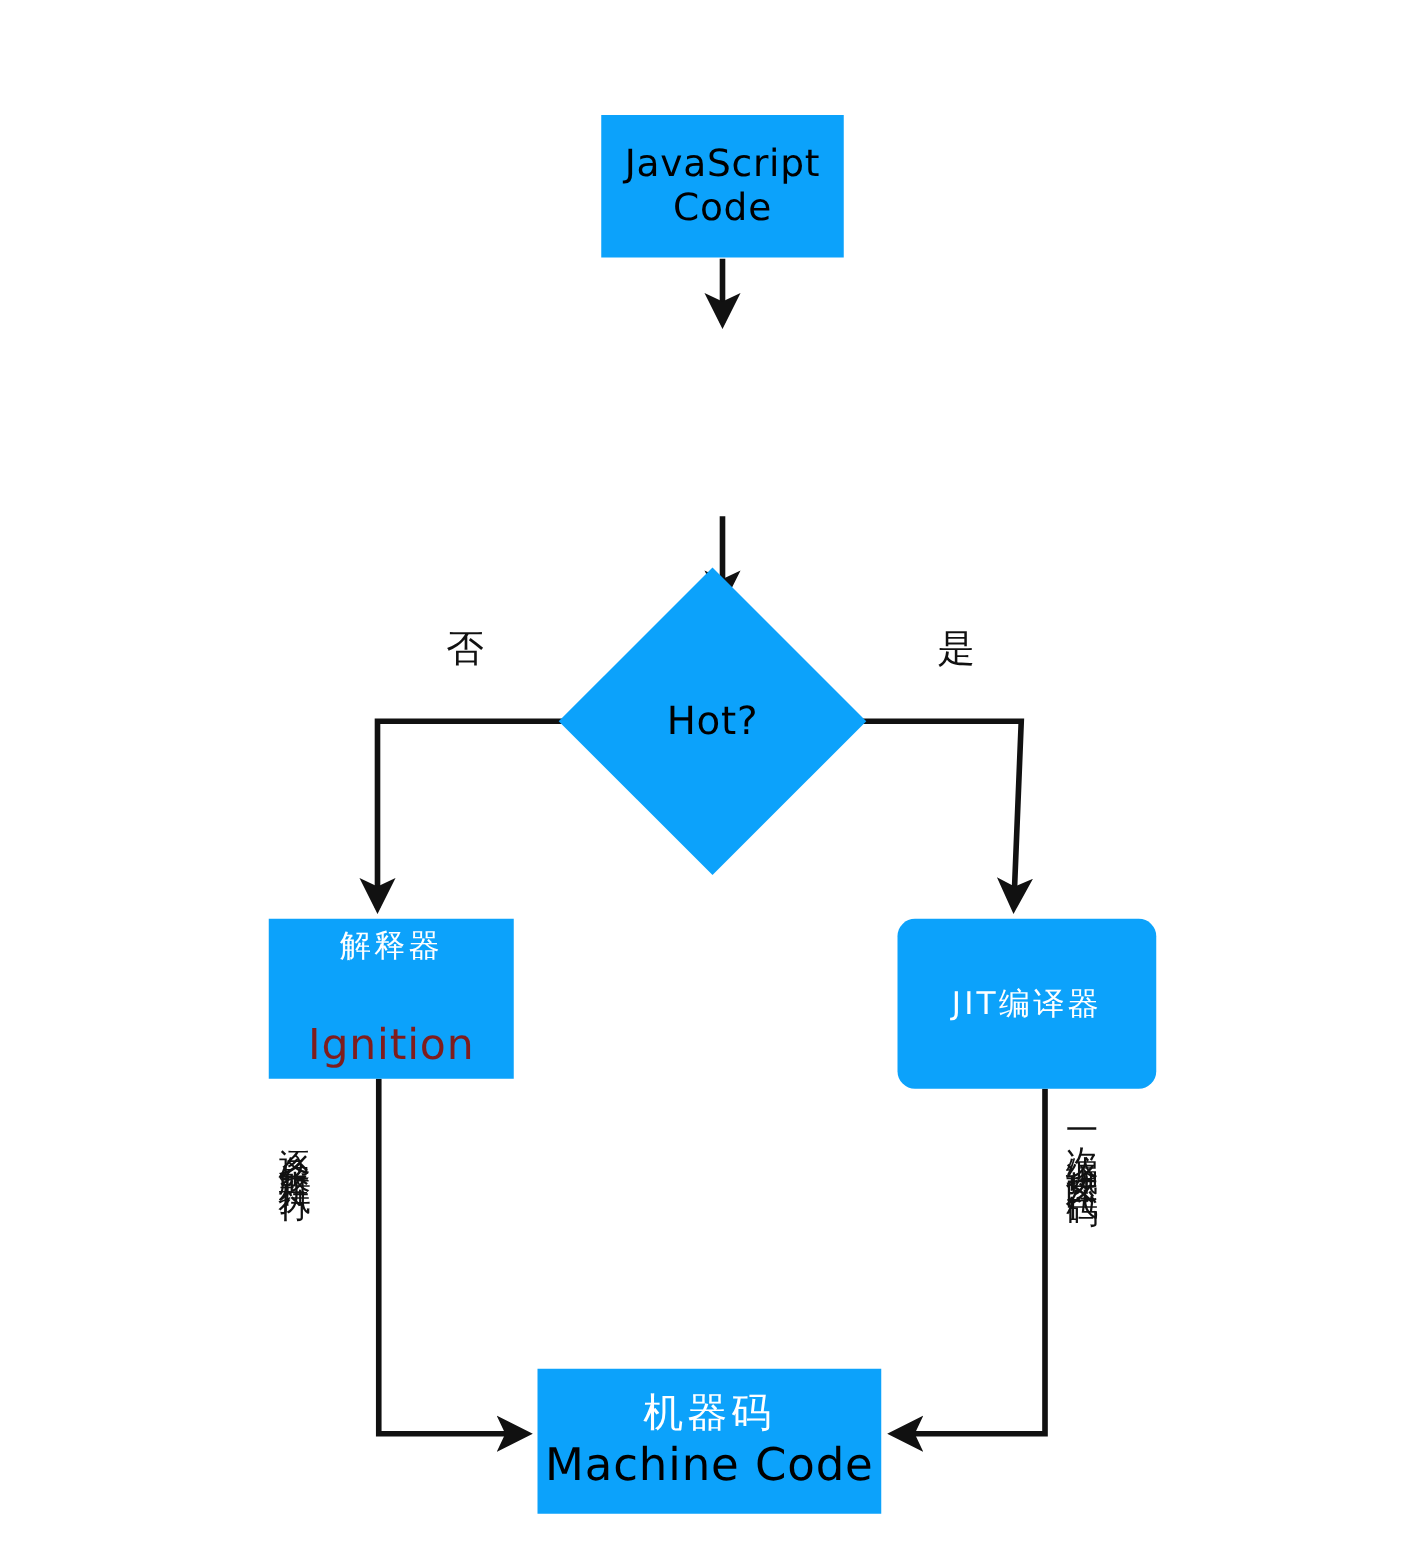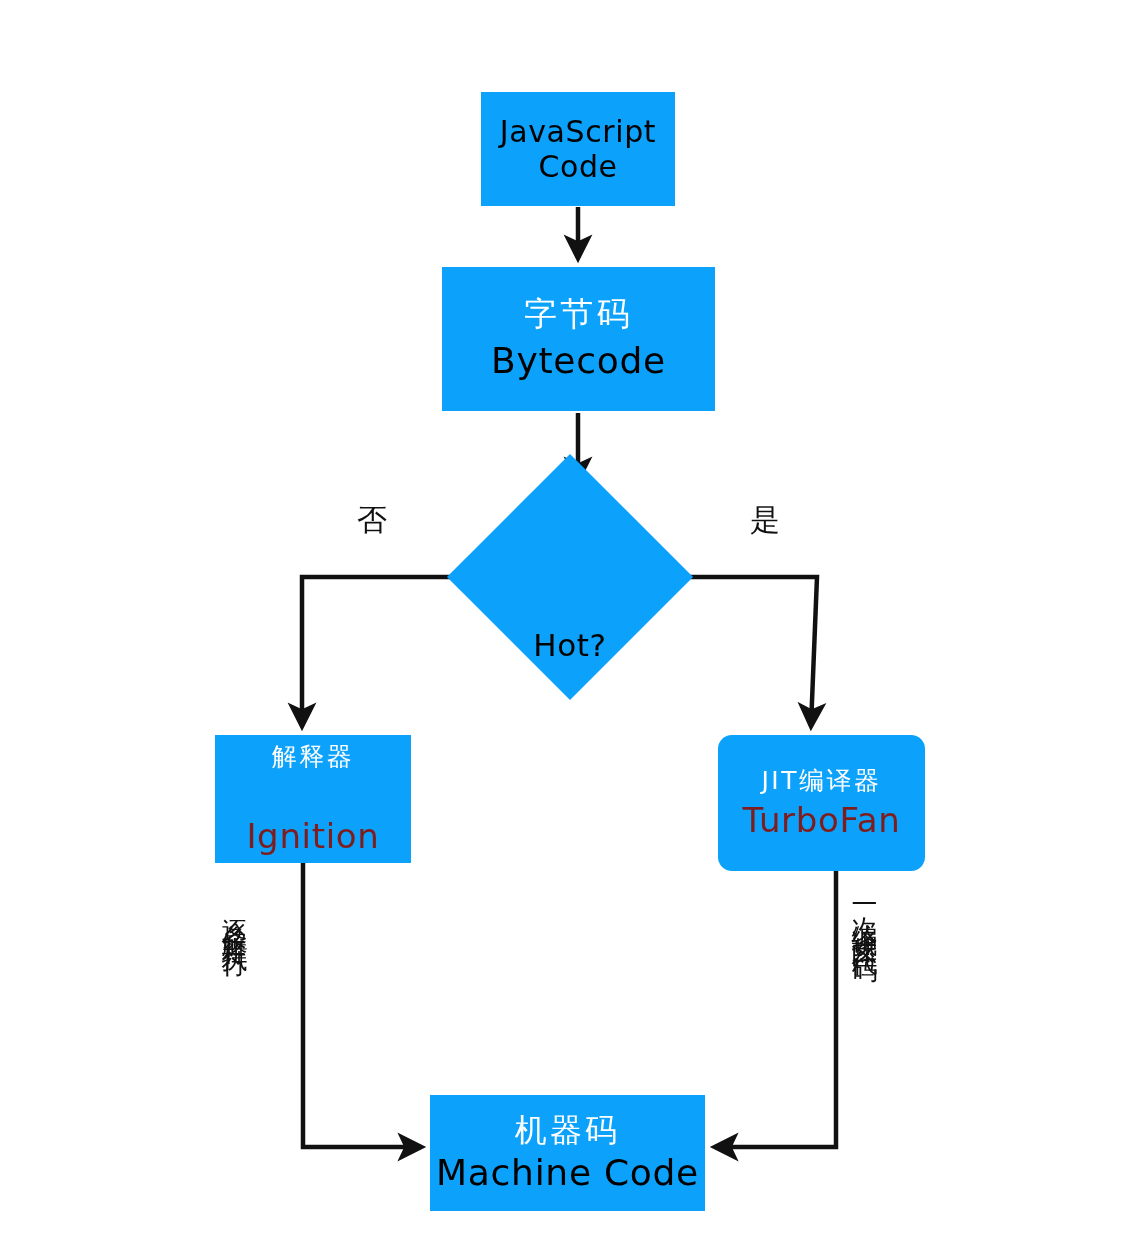--- a/index.html
+++ b/index.html
@@ -67,21 +67,20 @@
     left: 442px; top: 267px;
     width: 273px; height: 144px;
   }
   #node-bytecode .cn { font-size: 33px; }
   #node-bytecode .en { font-size: 36px; margin-top: 6px; }
 
   #node-decision {
     left: 483px; top: 490px;
     width: 174px; height: 174px;
     background: transparent;
-    justify-content: flex-end;
   }
   #node-decision .diamond-shape {
     position: absolute;
     left: 0; top: 0;
     width: 174px; height: 174px;
     background: #0CA2FB;
     transform: rotate(45deg);
   }
   #node-decision .en {
     position: relative;
@@ -152,38 +151,33 @@
       <path d="M 659,577 L 817,577 L 811,726" marker-end="url(#arrow)"></path>
       <path d="M 303,863 L 303,1147 L 421,1147" marker-end="url(#arrow)"></path>
       <path d="M 836,871 L 836,1147 L 715,1147" marker-end="url(#arrow)"></path>
     </g>
   </svg>
 
   <div class="node" id="node-js">
     <div class="en">JavaScript Code</div>
   </div>
 
-  <div class="node" id="node-bytecode">
-    <div class="cn">字节码</div>
-    <div class="en">Bytecode</div>
-  </div>
 
   <div class="node" id="node-decision">
     <div class="diamond-shape"></div>
     <div class="en">Hot?</div>
   </div>
 
   <div class="node" id="node-ignition">
     <div class="cn">解释器</div>
     <div class="en dark">Ignition</div>
   </div>
 
   <div class="node" id="node-turbofan">
     <div class="cn">JIT编译器</div>
-    <div class="en dark">TurboFan</div>
   </div>
 
   <div class="node" id="node-machine">
     <div class="cn">机器码</div>
     <div class="en">Machine Code</div>
   </div>
 
   <div class="edge-label" id="label-no">否</div>
   <div class="edge-label" id="label-yes">是</div>
 

